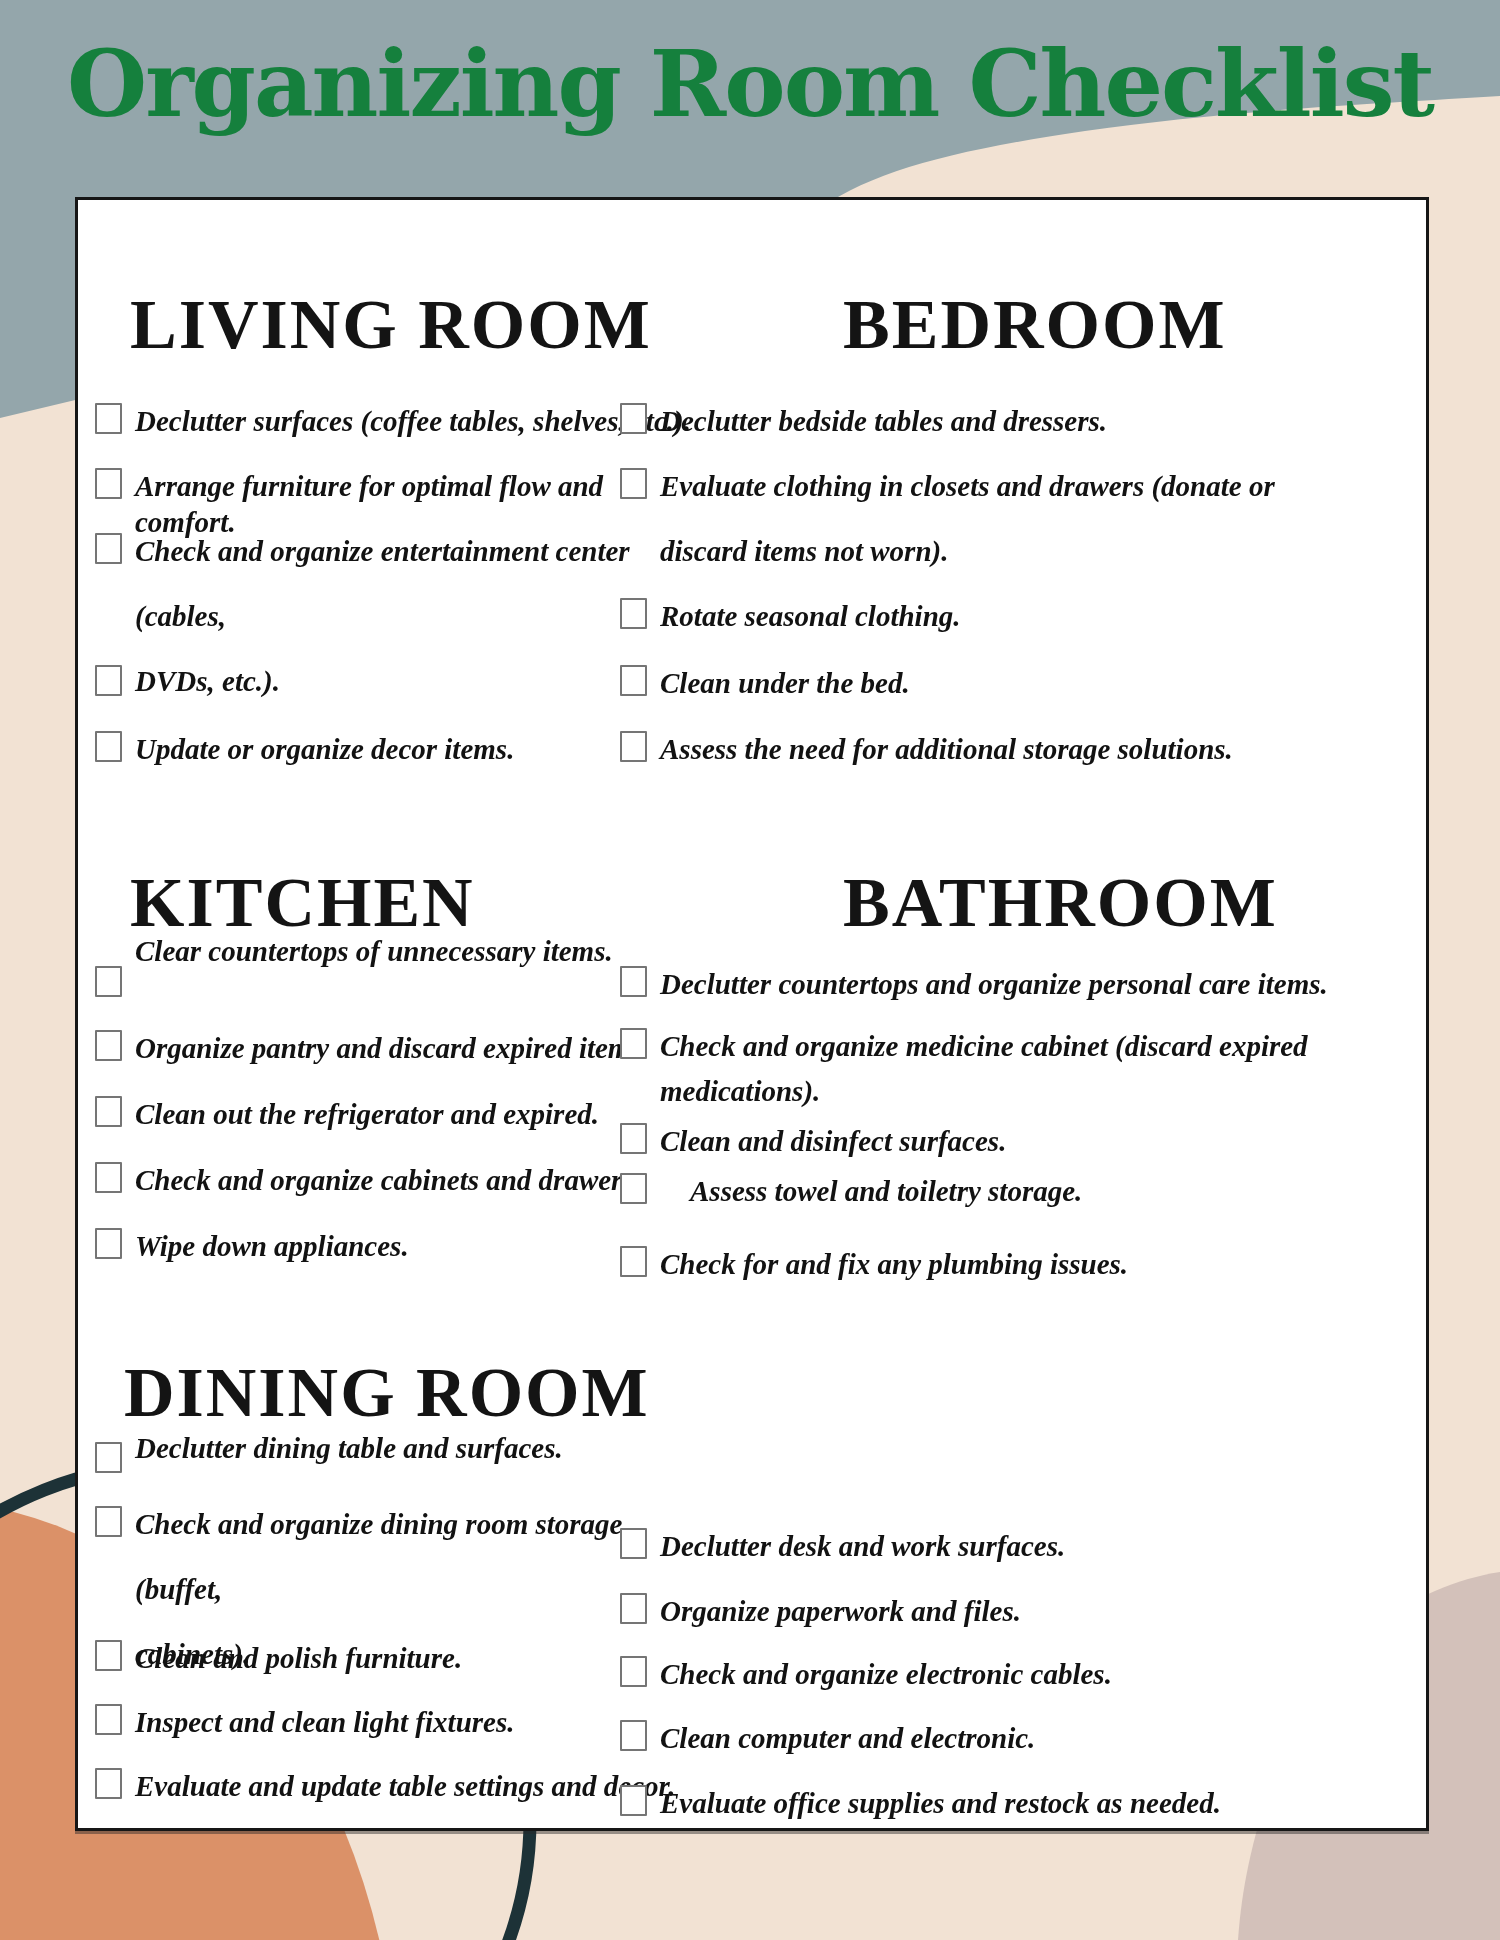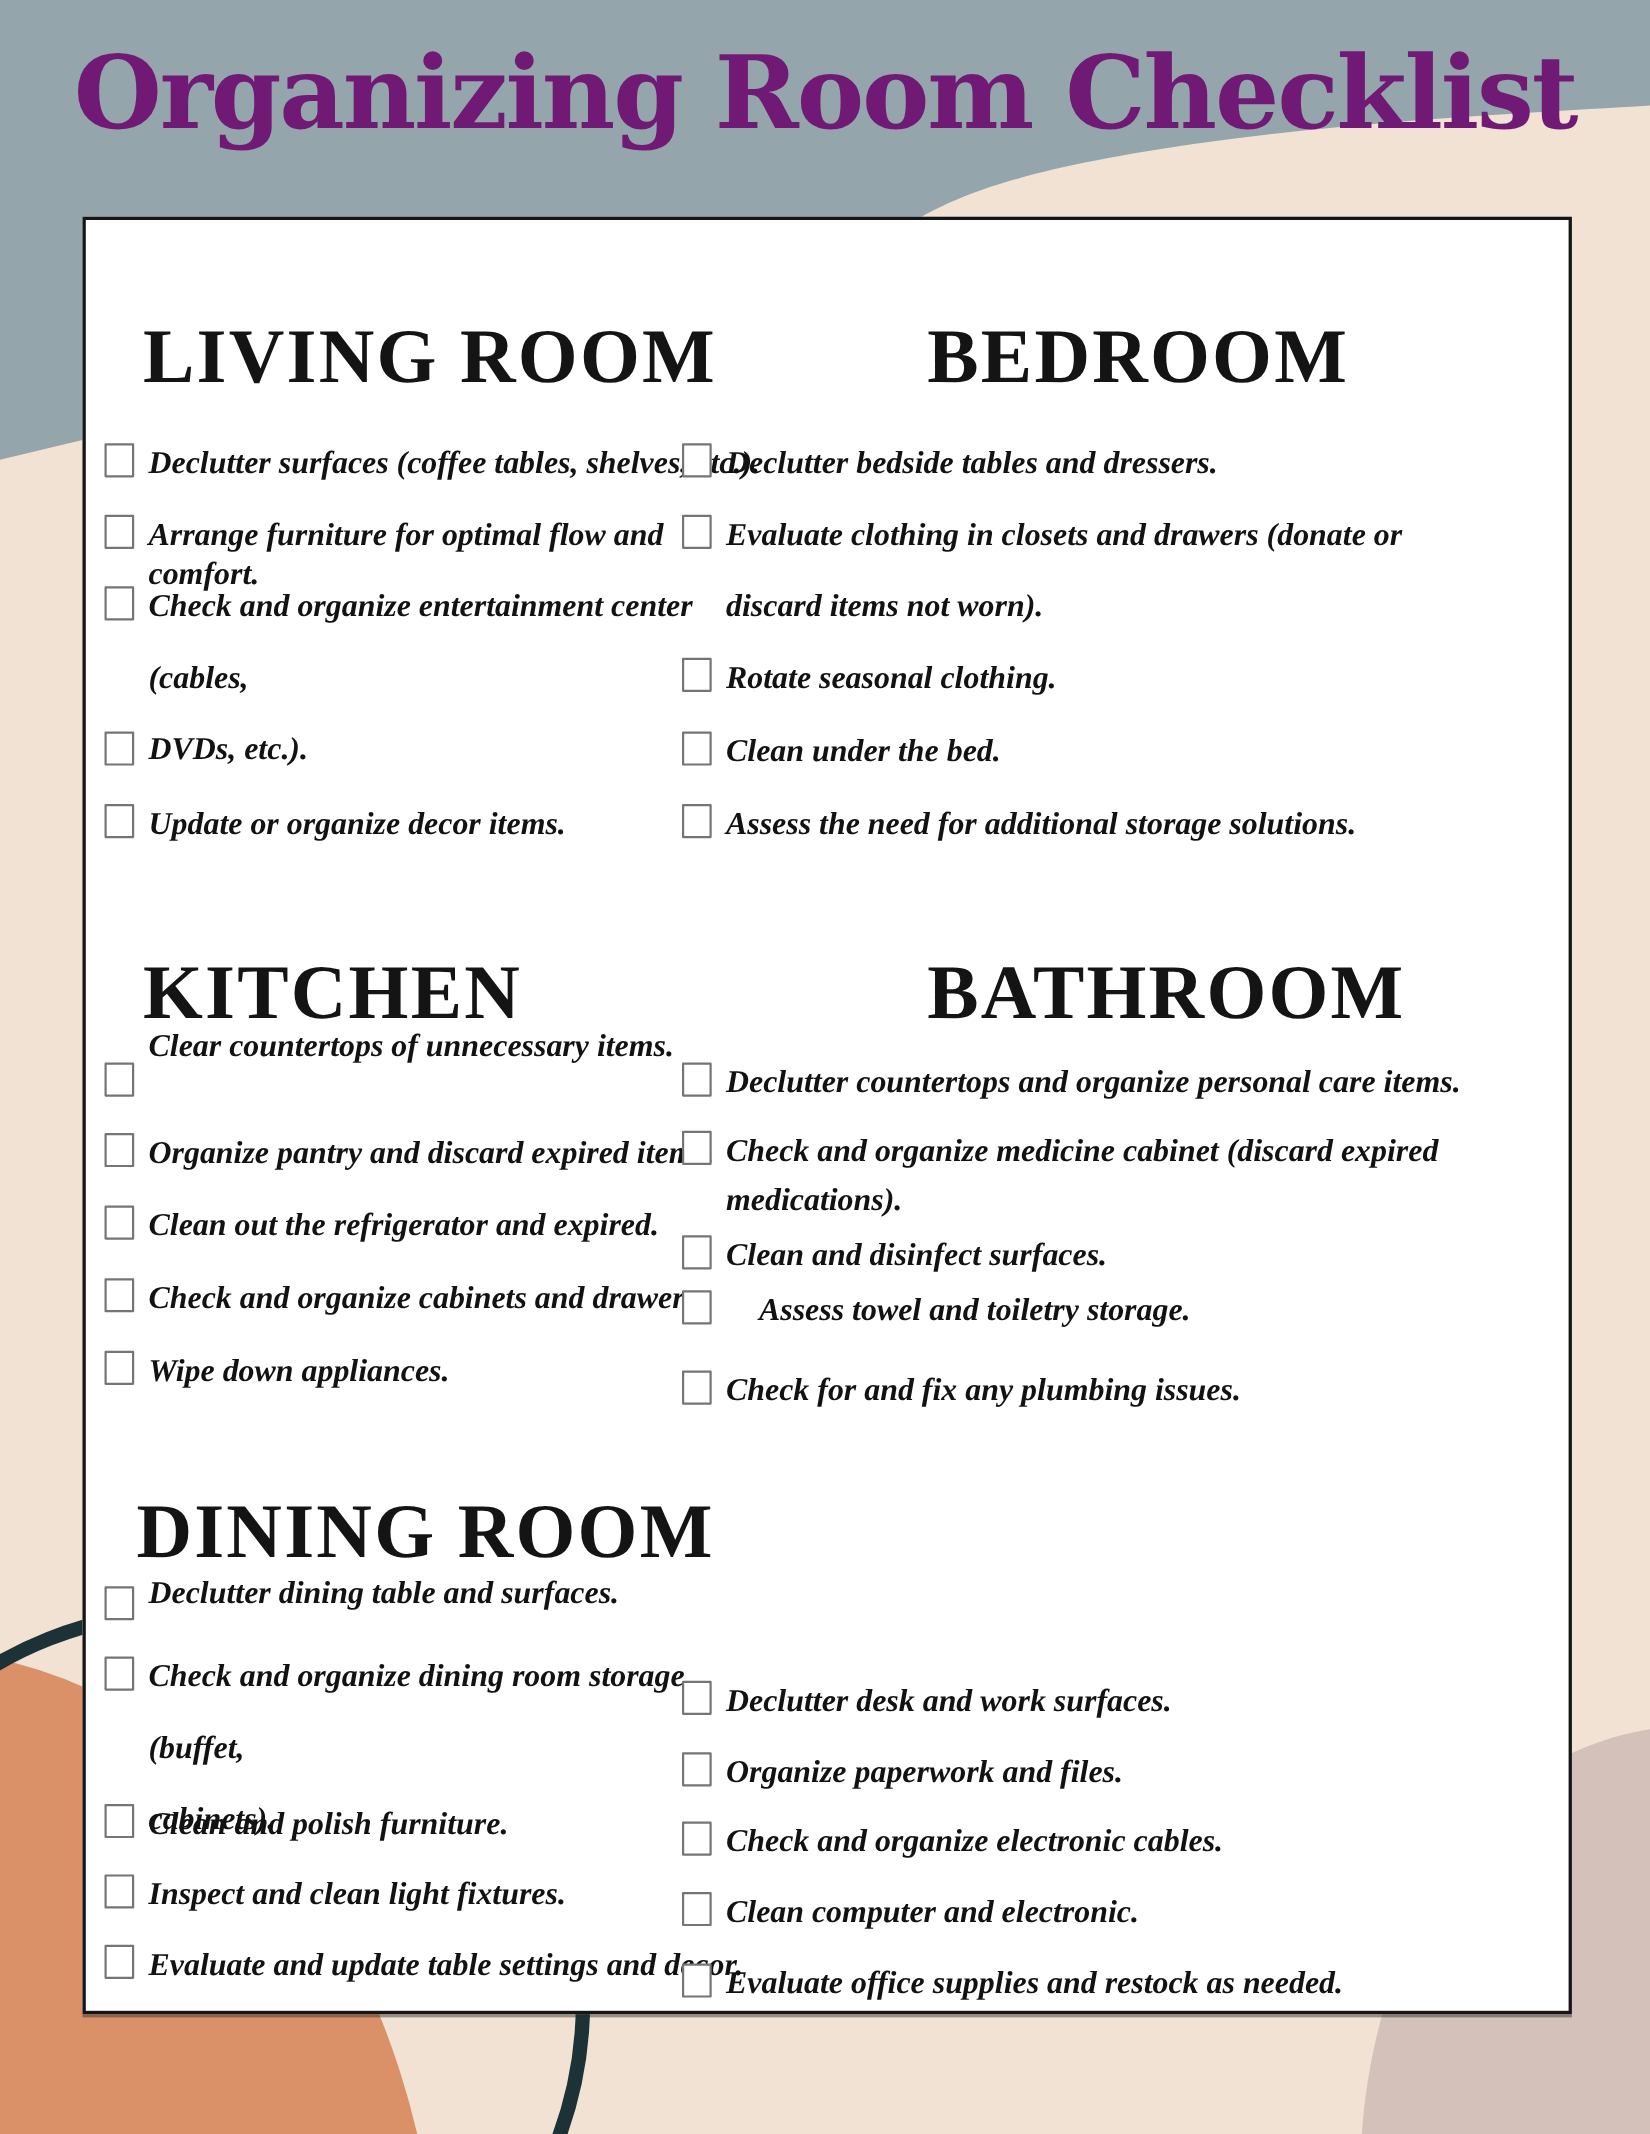--- a/index.html
+++ b/index.html
@@ -11,21 +11,21 @@
     overflow:hidden;
   }
   .bg { position:absolute; left:0; top:0; width:1500px; height:1940px; }
   .page-title {
     position:absolute; left:0; top:30px; width:1500px;
     text-align:center;
     font-family:"DejaVu Serif", serif;
     font-weight:bold;
     font-size:92px;
     letter-spacing:-2px;
-    color:#701a75;
+    color:#15803d;
   }
   .card {
     position:absolute; left:75px; top:197px;
     width:1354px; height:1634px;
     background:#ffffff;
     border:3px solid #161616;
     box-shadow:0 3px 0 rgba(40,40,40,.45);
   }
   .heading {
     position:absolute;

